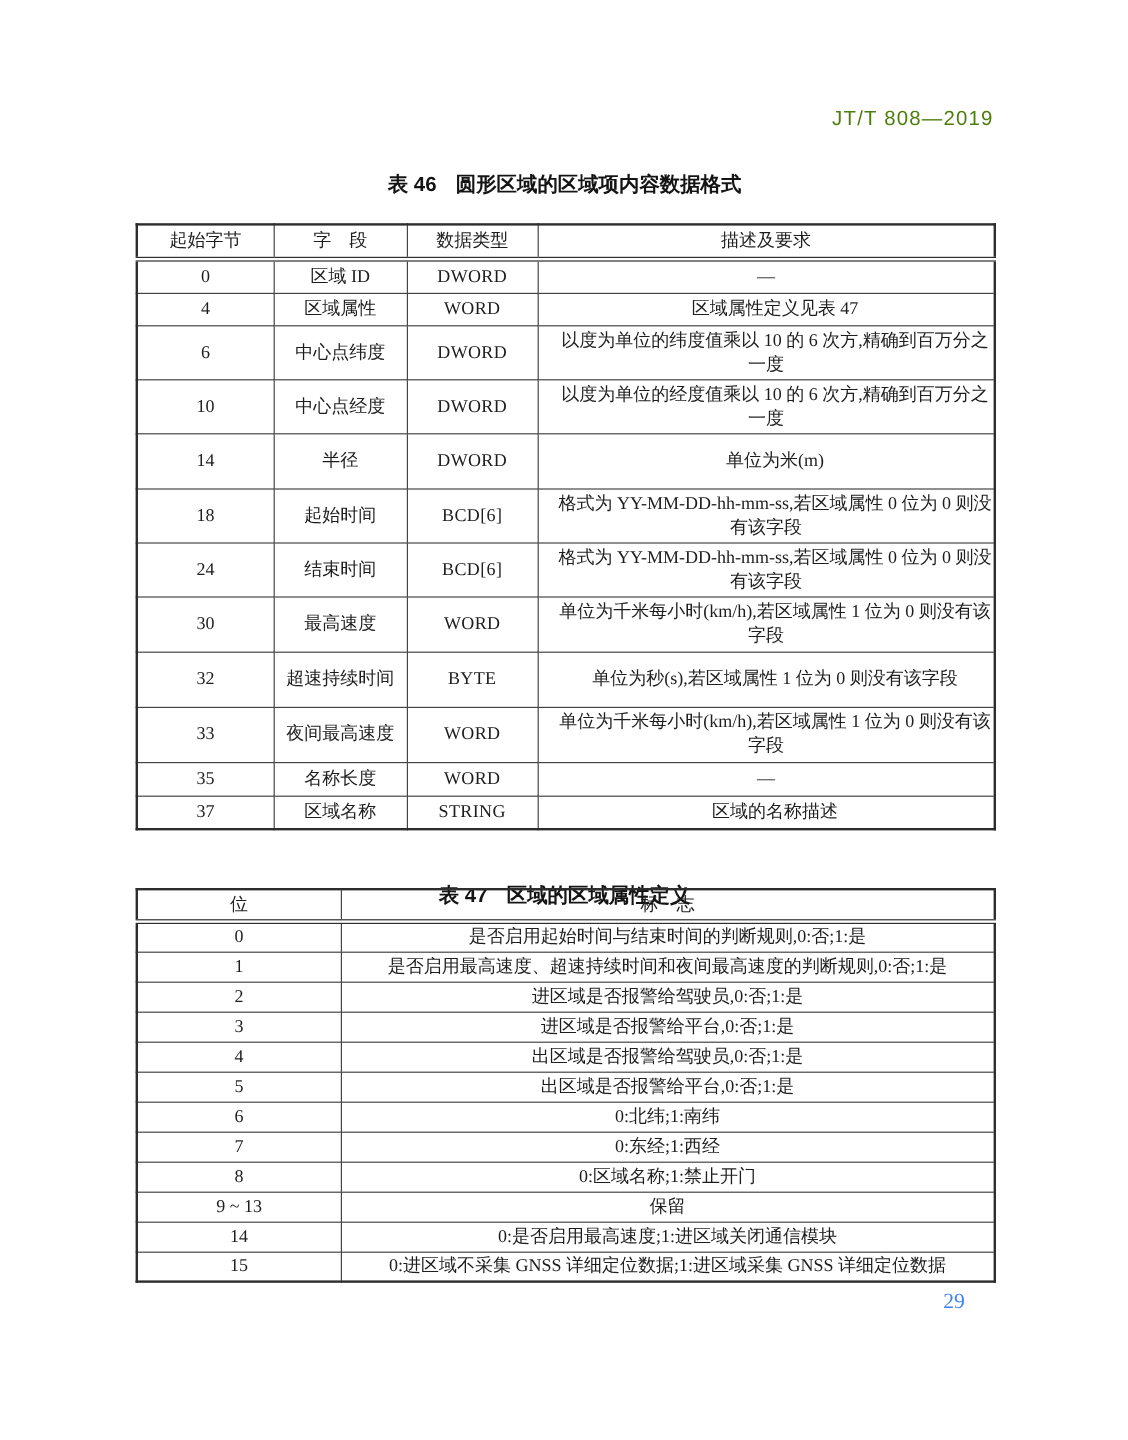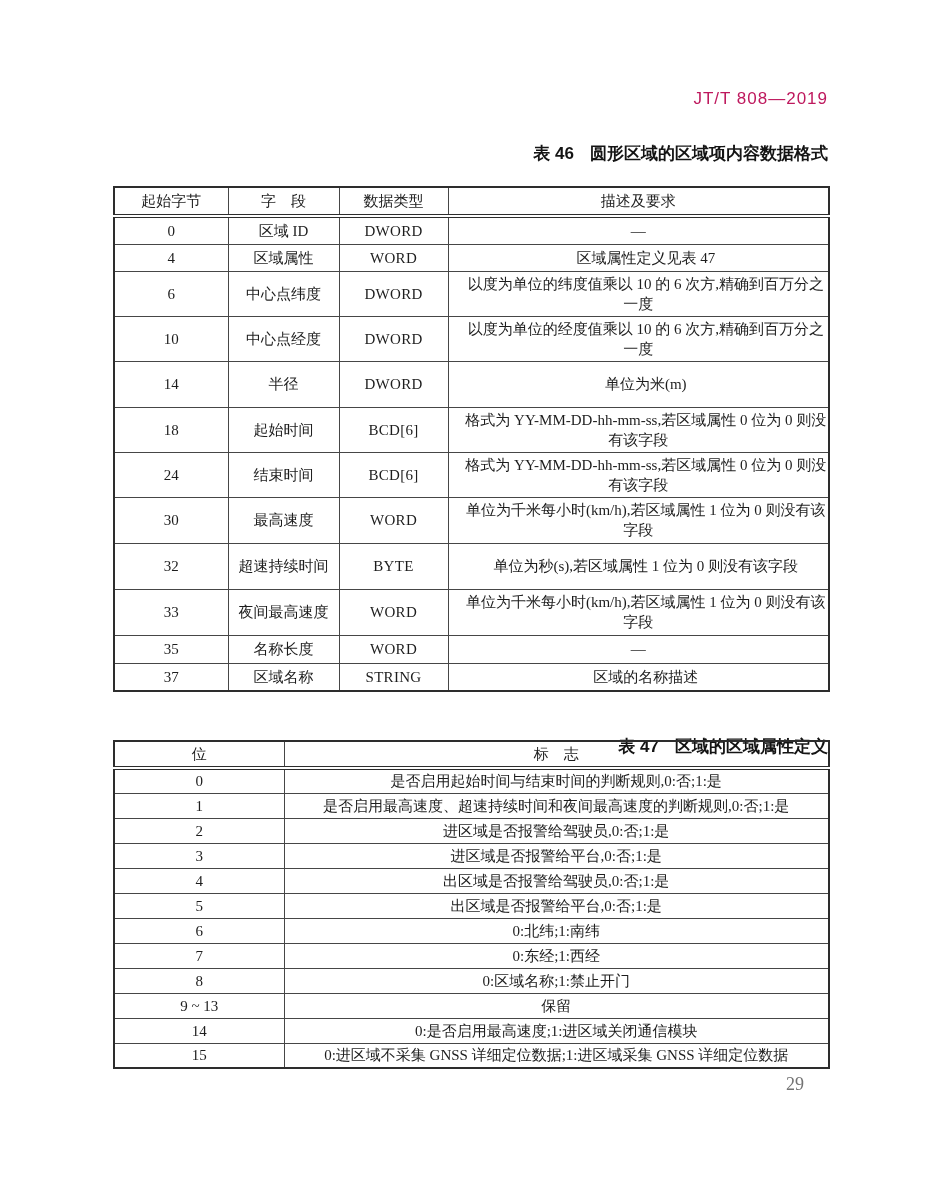--- a/index.html
+++ b/index.html
@@ -5,24 +5,24 @@
   html,body { margin:0; padding:0; }
   body {
     width:940px; height:1200px; position:relative;
     background:#ffffff; overflow:hidden;
     font-family:"Liberation Serif","DejaVu Serif",serif;
     color:#1d1d1d;
   }
   .doc-number {
     position:absolute; top:89px; right:112px;
     font-family:"Liberation Sans","DejaVu Sans",sans-serif;
-    font-size:17px; letter-spacing:1px; color:#be185d;
+    font-size:17px; letter-spacing:1px; color:#4d7c0f;
   }
   .tbl-title {
-    position:absolute; left:113px; width:715px; text-align:right;
+    position:absolute; left:113px; width:715px; text-align:center;
     font-family:"Liberation Sans","DejaVu Sans",sans-serif;
     font-weight:bold; font-size:17px; color:#141414; white-space:nowrap;
   }
   #t46-title { top:142px; }
   #t47-title { top:707px;margin-top:28px; }
   .tbl-title .num { margin-right:16px; }
 
   table.std {
     position:absolute; left:113px; width:715px;
     border-collapse:collapse; table-layout:fixed;
@@ -48,21 +48,21 @@
 
   td.desc {
     text-align:left; padding:2px 12px 2px 12px;
     text-indent:15px; line-height:21px;
   }
   td.desc.center { text-align:center; text-indent:0; padding:0; }
   td.flag { text-align:left; padding-left:17px; }
   td.latin { font-size:14.5px; letter-spacing:0.3px; }
   .page-number {
     position:absolute; top:1074px; left:786px;
-    font-size:18px; color:#737373;
+    font-size:18px; color:#3b82f6;
   }
 </style>
 </head>
 <body>
 
 <div class="doc-number">JT/T 808—2019</div>
 
 <div class="tbl-title" id="t46-title">
   <span class="num">表 46</span><span>圆形区域的区域项内容数据格式</span>
 </div>

